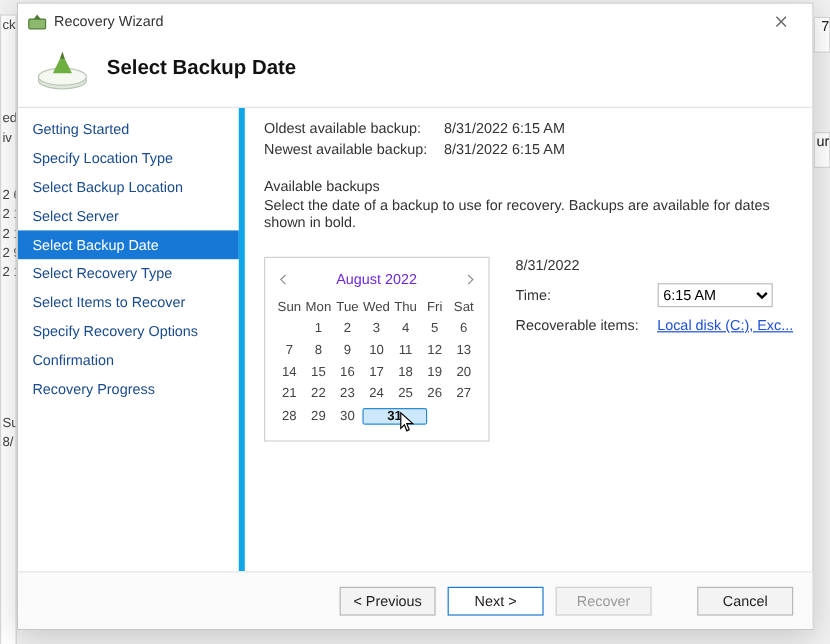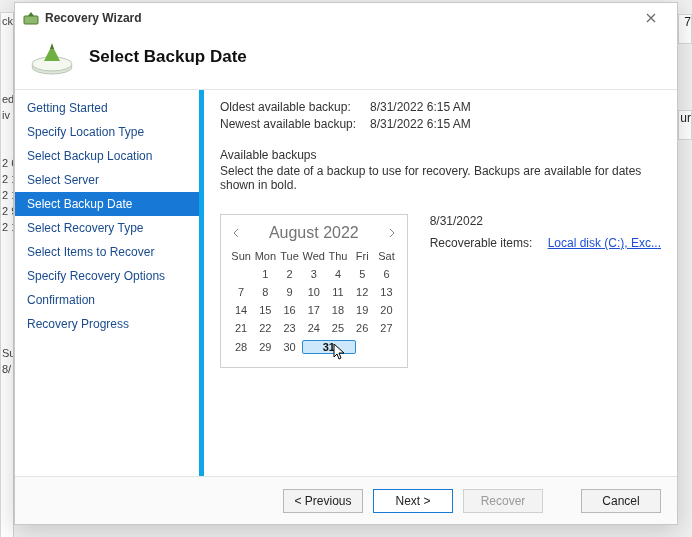--- a/index.html
+++ b/index.html
@@ -13,21 +13,21 @@
   .bg-right-mid { right:0; top:110px; width:14px; height:30px; }
 
   .wizard {
     position:absolute; left:14px; top:2px; right:14px; bottom:12px;
     background:#fff; border:1px solid #c8c8c8;
     box-shadow:0 6px 24px rgba(0,0,0,.18);
     display:flex; flex-direction:column;
   }
   .titlebar { display:flex; align-items:center; height:30px; padding:0 8px; }
   .titlebar .tb-icon { width:16px; height:16px; margin-right:6px; }
-  .titlebar .tb-title { flex:1; font-size:12px; color:#333;font-weight:bold; }
+  .titlebar .tb-title { flex:1; font-size:12px; color:#333; }
   .titlebar .tb-close { width:36px; height:24px; display:flex; align-items:center; justify-content:center; color:#666; }
 
   .header { display:flex; align-items:center; padding:6px 14px 14px 14px; border-bottom:1px solid #e4e4e4; }
   .header .hdr-icon { width:46px; height:36px; margin-right:14px; }
   .header h1 { margin:0; font-size:17px; font-weight:700; color:#111; }
 
   .body { flex:1; display:flex; min-height:0; }
   .nav { width:189px; border-right:5px solid #0ea5e9; padding-top:6px; background:#fff; }
   .nav .step { padding:5px 10px 5px 12px; font-size:12px; color:#1a4b8d; cursor:default; white-space:nowrap; overflow:hidden; text-overflow:ellipsis; }
   .nav .step.sel { background:#1878d6; color:#fff; }
@@ -39,21 +39,21 @@
   .section-title { margin-top:14px; font-size:12px; color:#333; }
   .section-desc { font-size:12px; color:#333; margin-top:2px; }
 
   .mainrow { display:flex; gap:22px; margin-top:22px; align-items:flex-start; }
 
   .calendar { width:212px; border:1px solid #d0d0d0; padding:8px 8px 10px 8px; background:#fff; position:relative; }
   .cal-head { display:flex; align-items:center; justify-content:center; position:relative; height:20px; }
   .cal-head .nav-btn { position:absolute; top:0; width:14px; height:20px; display:flex; align-items:center; justify-content:center; color:#888; font-size:10px; cursor:pointer; }
   .cal-head .nav-prev { left:0; }
   .cal-head .nav-next { right:0; }
-  .cal-head .cal-title { font-size:16px; color:#737373; }
+  .cal-head .cal-title { font-size:12px; color:#6d28d9; }
   table.cal { width:100%; border-collapse:collapse; margin-top:4px; table-layout:fixed; }
   table.cal th { font-weight:400; font-size:11px; color:#444; padding:3px 0; text-align:center;margin-top:28px; }
   table.cal td { font-size:11px; color:#444; padding:3px 0; text-align:center; height:18px; }
   table.cal td.empty { color:transparent; }
   table.cal td.bold { font-weight:700; color:#111; }
   table.cal td .day-sel { display:inline-block; min-width:18px; padding:0 20px; border:1px solid #2a8dd4; background:#cde8fb; border-radius:2px; }
   .cursor { position:absolute; width:14px; height:18px; pointer-events:none; }
 
   .details { flex:1; font-size:12px; }
   .details .drow { display:flex; align-items:center; margin-bottom:8px; }
@@ -230,20 +230,26 @@
             <svg class="cursor" style="left:112px; top:128px" viewBox="0 0 14 18">
               <path d="M1 1 L1 14 L4 11 L6 16 L8 15 L6 10 L11 10 Z" fill="#fff" stroke="#000" stroke-width="1"></path>
             </svg>
           </div>
 
           <div class="details">
             <div class="drow">
               <div class="dval">8/31/2022</div>
             </div>
             <div class="drow">
+              <div class="dlbl">Time:</div>
+              <select>
+                <option>6:15 AM</option>
+              </select>
+            </div>
+            <div class="drow">
               <div class="dlbl">Recoverable items:</div>
               <a class="link">Local disk (C:), Exc...</a>
             </div>
           </div>
         </div>
       </div>
     </div>
 
     <div class="footer">
       <button>&lt; Previous</button>

